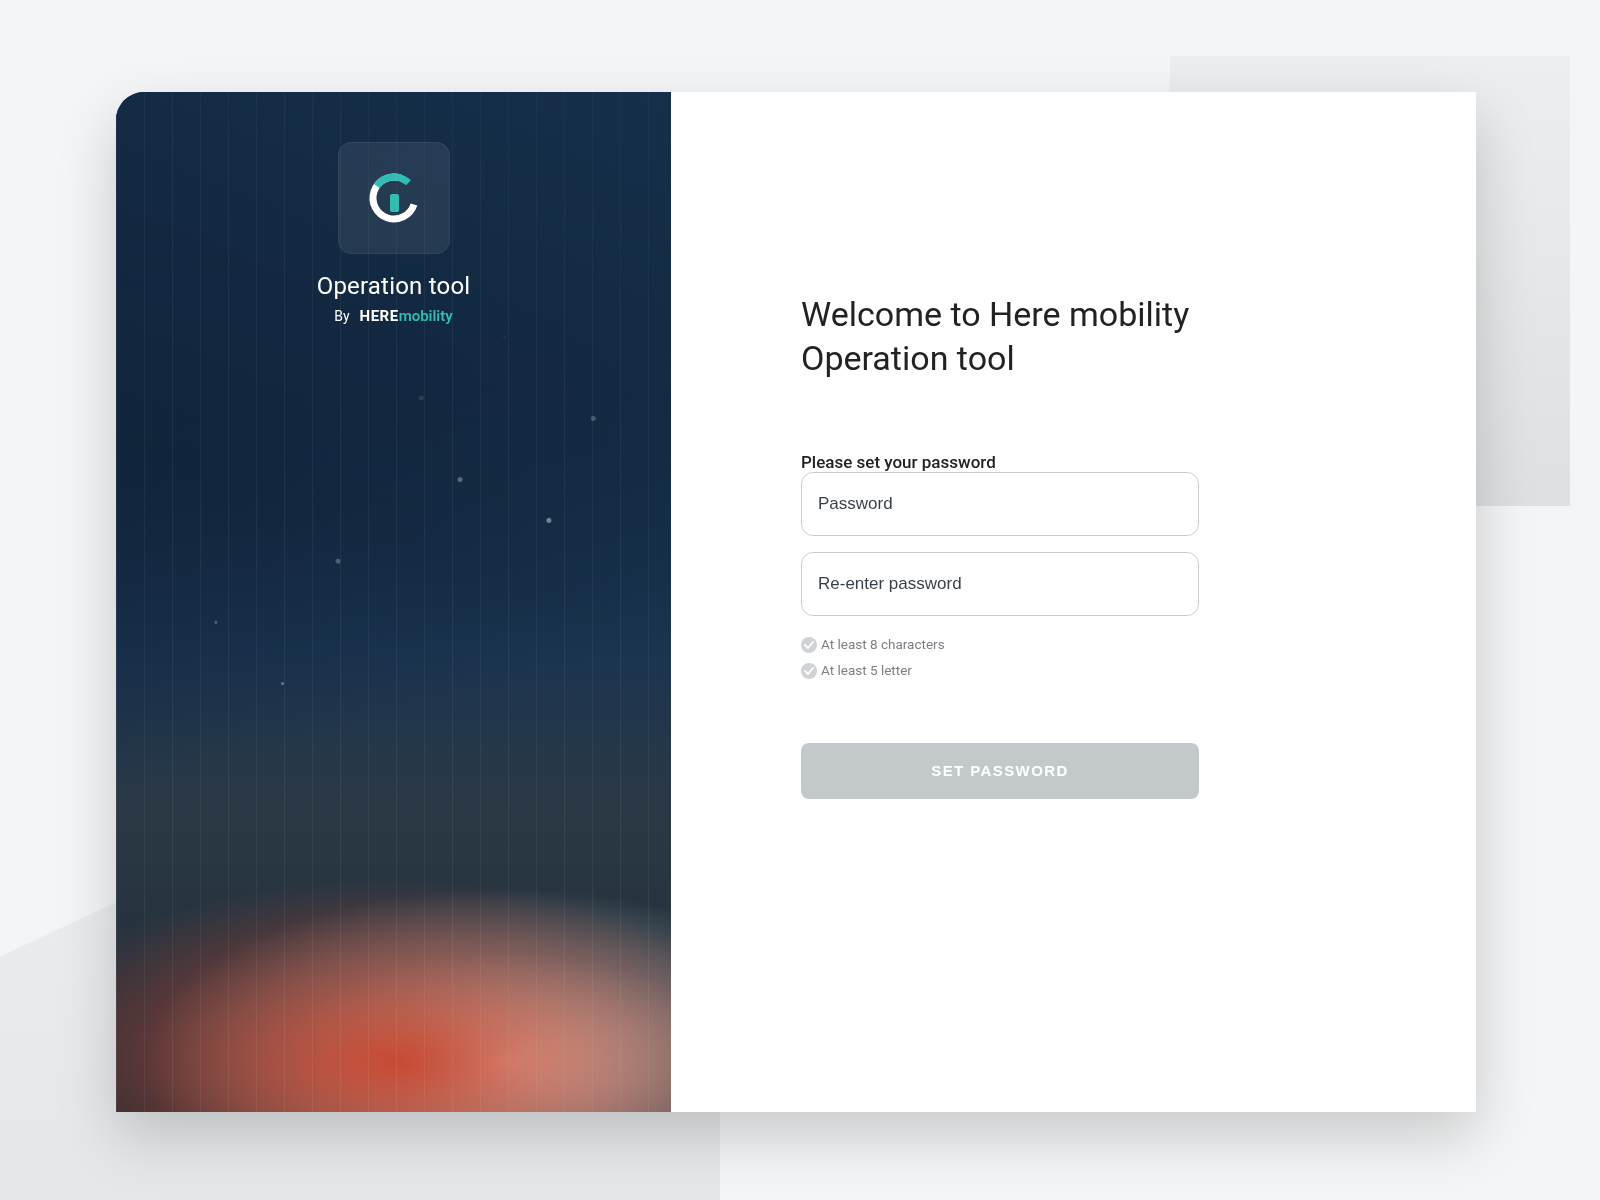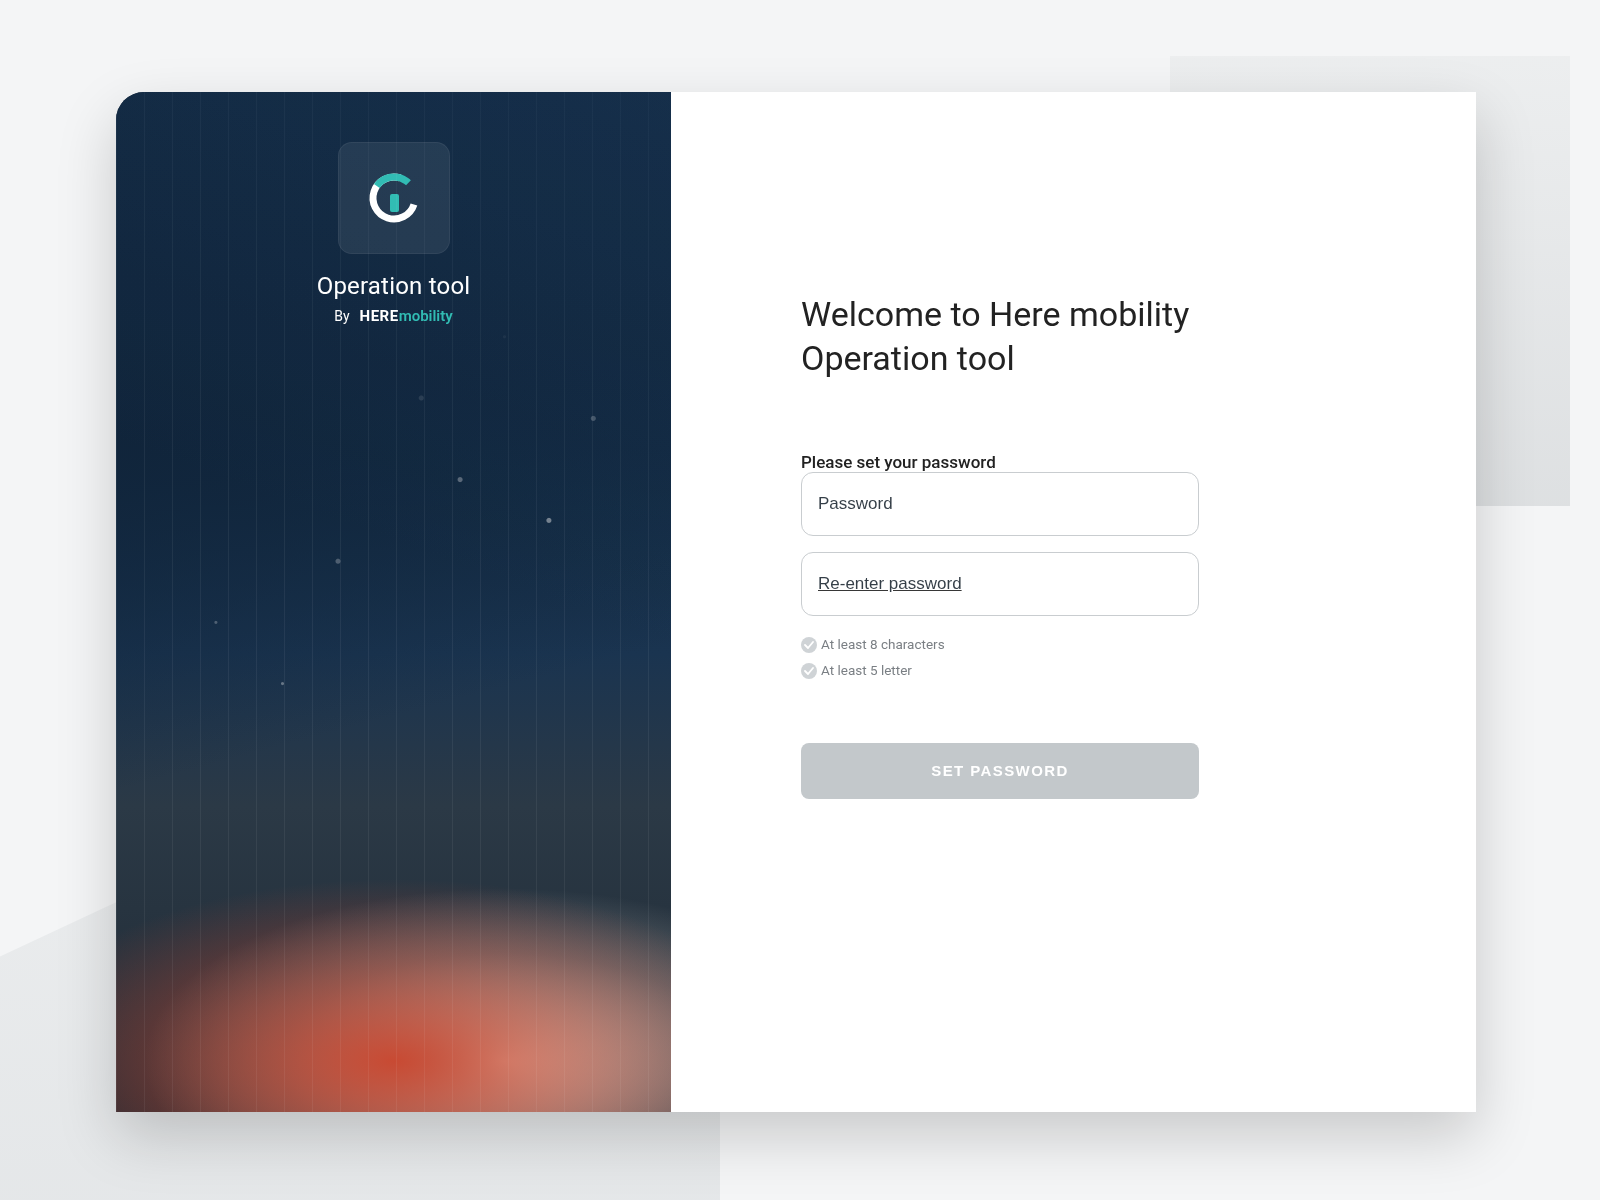--- a/index.html
+++ b/index.html
@@ -119,21 +119,21 @@
       height: 64px;
       border: 1px solid #c9cdd0;
       border-radius: 12px;
       padding: 0 16px;
       font-size: 17px;
       color: #222;
       outline: none;
       background: #fff;
     }
     .input::placeholder { color: #1f2a34; opacity: .9; }
-    .input + .input { margin-top: 16px; text-decoration: underline; }
+    .input + .input { margin-top: 16px; }
 
     .rules { margin-top: 16px; padding-left: 0; }
     .rule {
       display: flex; align-items: center;
       gap: 4px;
       font-size: 13.5px;
       color: #7a7f84;
       line-height: 1.9;
     }
     .rule-icon {

